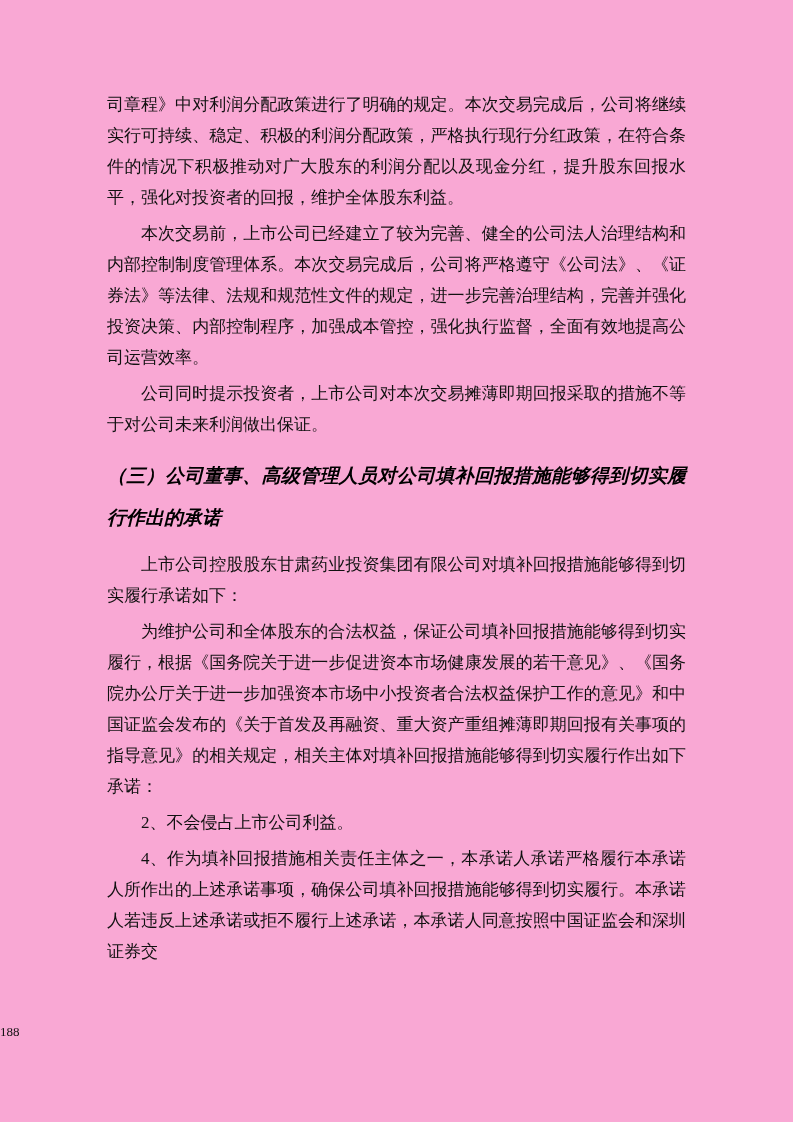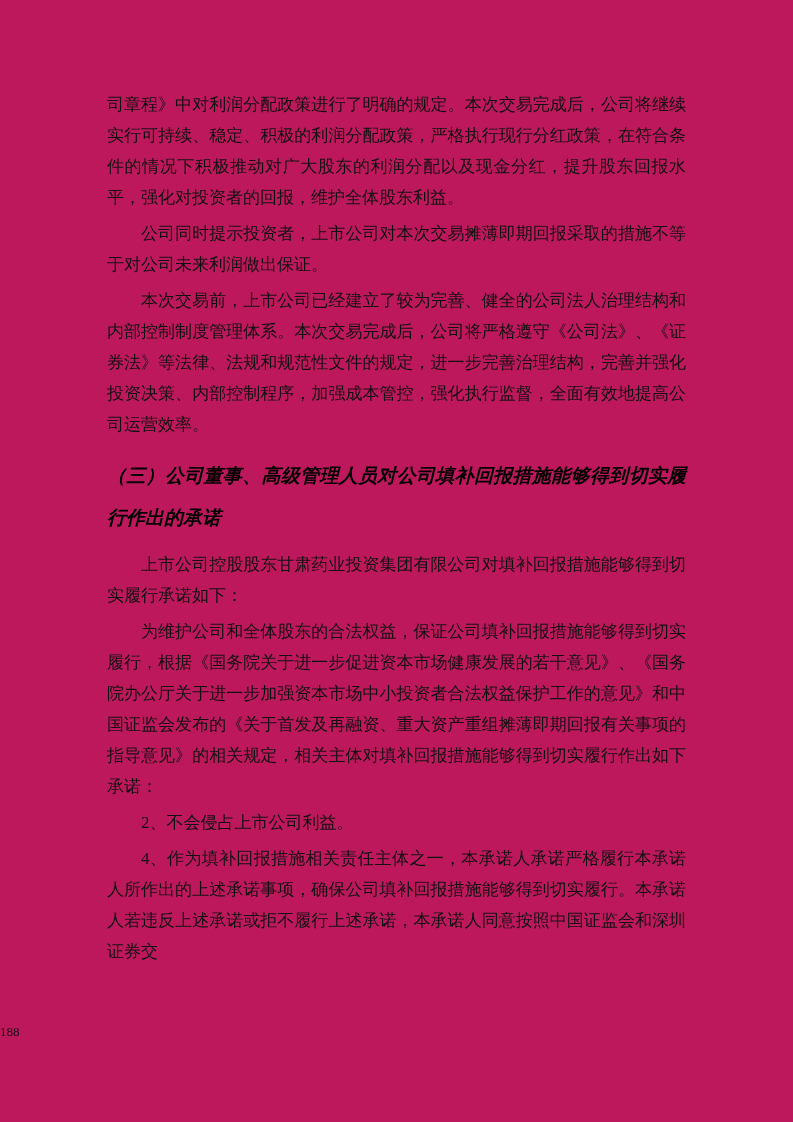--- a/index.html
+++ b/index.html
@@ -4,21 +4,21 @@
 <style>
   html, body {
     margin: 0;
     padding: 0;
     background: #ffffff;
   }
   .page {
     position: relative;
     width: 793px;
     height: 1122px;
-    background: #be185d;
+    background: #f9a8d4;
     color: #111111;
     font-family: "Liberation Serif", "DejaVu Serif", serif;
     overflow: hidden;
     box-sizing: border-box;
   }
   .content {
     position: absolute;
     left: 107px;
     right: 107px;
     top: 84px;
@@ -58,22 +58,22 @@
     line-height: 16px;
     color: #111111;
   }
 </style>
 </head>
 <body>
 
 <div class="page">
   <div class="content">
     <p class="body no-indent">司章程》中对利润分配政策进行了明确的规定。本次交易完成后，公司将继续实行可持续、稳定、积极的利润分配政策，严格执行现行分红政策，在符合条件的情况下积极推动对广大股东的利润分配以及现金分红，提升股东回报水平，强化对投资者的回报，维护全体股东利益。</p>
+    <p class="body">本次交易前，上市公司已经建立了较为完善、健全的公司法人治理结构和内部控制制度管理体系。本次交易完成后，公司将严格遵守《公司法》、《证券法》等法律、法规和规范性文件的规定，进一步完善治理结构，完善并强化投资决策、内部控制程序，加强成本管控，强化执行监督，全面有效地提高公司运营效率。</p>
     <p class="body">公司同时提示投资者，上市公司对本次交易摊薄即期回报采取的措施不等于对公司未来利润做出保证。</p>
-    <p class="body">本次交易前，上市公司已经建立了较为完善、健全的公司法人治理结构和内部控制制度管理体系。本次交易完成后，公司将严格遵守《公司法》、《证券法》等法律、法规和规范性文件的规定，进一步完善治理结构，完善并强化投资决策、内部控制程序，加强成本管控，强化执行监督，全面有效地提高公司运营效率。</p>
     <h2 class="section-heading">（三）公司董事、高级管理人员对公司填补回报措施能够得到切实履行作出的承诺</h2>
     <p class="body">上市公司控股股东甘肃药业投资集团有限公司对填补回报措施能够得到切实履行承诺如下：</p>
     <p class="body">为维护公司和全体股东的合法权益，保证公司填补回报措施能够得到切实履行，根据《国务院关于进一步促进资本市场健康发展的若干意见》、《国务院办公厅关于进一步加强资本市场中小投资者合法权益保护工作的意见》和中国证监会发布的《关于首发及再融资、重大资产重组摊薄即期回报有关事项的指导意见》的相关规定，相关主体对填补回报措施能够得到切实履行作出如下承诺：</p>
     <p class="body">2、不会侵占上市公司利益。</p>
     <p class="body">4、作为填补回报措施相关责任主体之一，本承诺人承诺严格履行本承诺人所作出的上述承诺事项，确保公司填补回报措施能够得到切实履行。本承诺人若违反上述承诺或拒不履行上述承诺，本承诺人同意按照中国证监会和深圳证券交</p>
   </div>
   <div class="footer">188</div>
 </div>
 
 </body></html>

